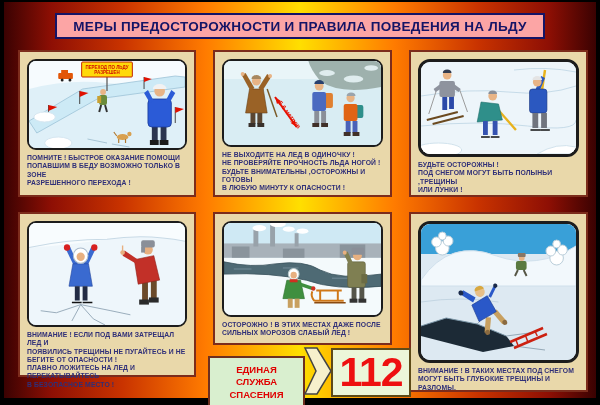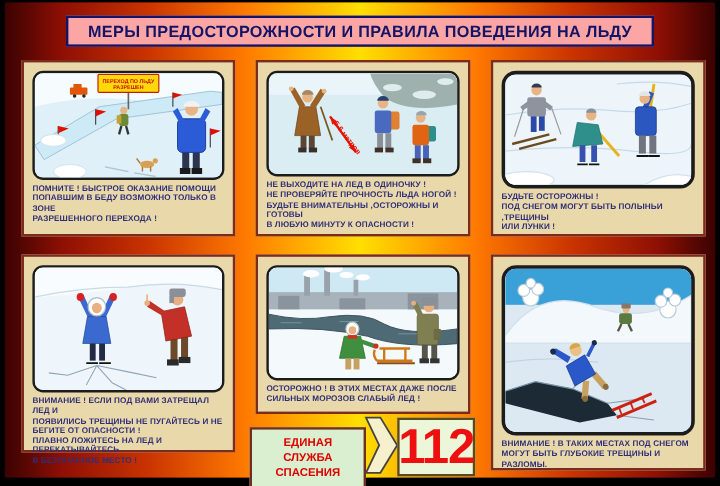--- a/index.html
+++ b/index.html
@@ -14,21 +14,21 @@
   .card{position:absolute;background:#e9d8aa;border:2px solid #7c2c1c;box-sizing:border-box;padding:7px 7px 3px 7px;}
   .illo{width:100%;background:#dff0f8;border:2px solid #1c1c1c;border-radius:9px;box-sizing:border-box;overflow:hidden;display:block;}
   .illo.thick{border-width:3px;border-radius:12px;}
   .illo svg{display:block;width:100%;height:100%;}
   .caption{margin-top:4px;font-size:6.8px;line-height:1.22;font-weight:bold;color:#2f2f78;white-space:pre-line;letter-spacing:.1px;}
   .rescue-box{position:absolute;left:208px;top:344px;width:97px;height:53px;
       background:#d9efcf;border:2px solid #6e2f1f;box-sizing:border-box;
       display:flex;align-items:center;justify-content:center;text-align:center;
       font-size:9.5px;line-height:1.3;font-weight:bold;color:#e00000;white-space:pre-line;margin-top:12px;}
   .rescue-arrow{position:absolute;left:303px;top:344px;width:30px;height:53px;}
-  .num-box{position:absolute;left:331px;top:348px;width:65px;height:49px;
+  .num-box{position:absolute;left:331px;top:348px;width:80px;height:49px;
       background:#ecf6d9;border:2px solid #5d4a18;box-sizing:border-box;
       display:flex;align-items:center;justify-content:center;
       font-size:41px;font-weight:bold;color:#ee1010;letter-spacing:-1px;line-height:1;}
 </style>
 </head>
 <body>
 
 <div id="poster">
   <div id="bg"></div>
 

